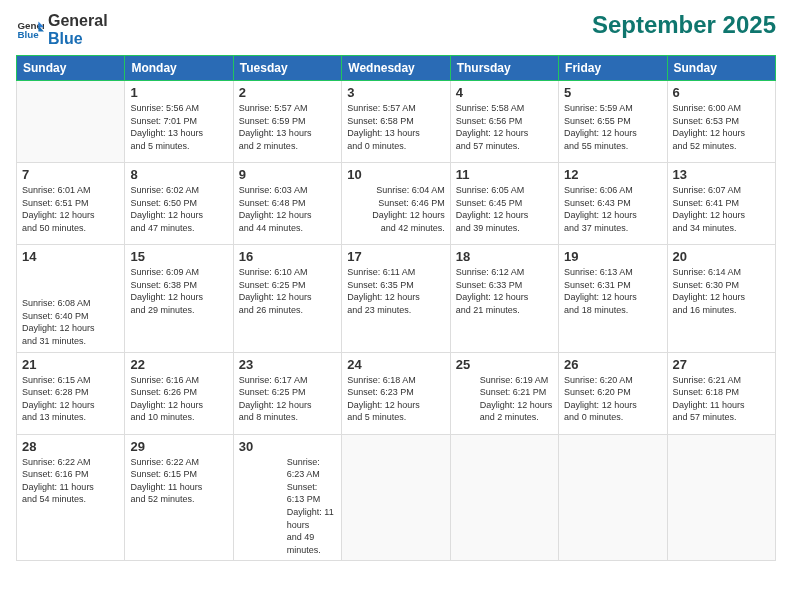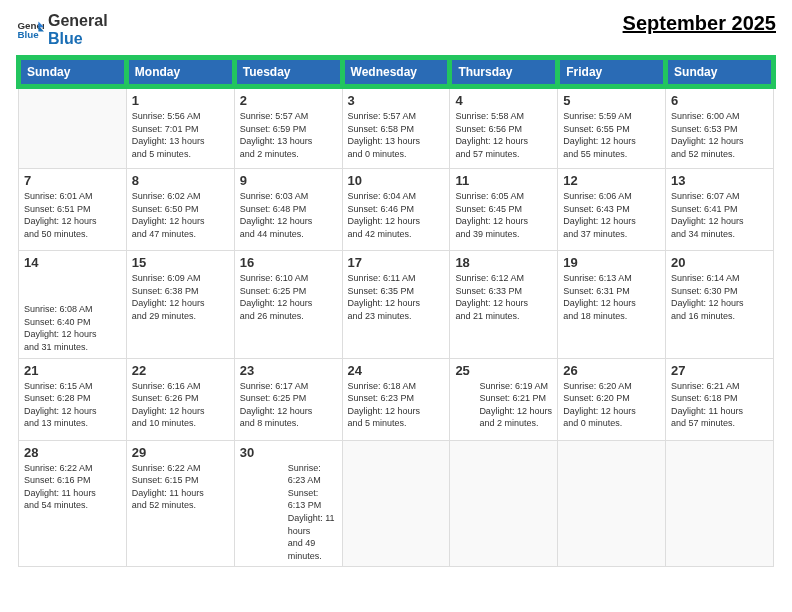--- a/index.html
+++ b/index.html
@@ -28,44 +28,43 @@
       gap: 2px;
     }
     .logo-icon {
       width: 28px;
       height: 28px;
     }
     .title-block {
       text-align: right;
     }
     .title-block h1 {
-      font-size: 20px;
+      font-size: 24px;
       font-weight: bold;
-      color: #000000;
+      color: #0f766e;
       line-height: 1.1;
-      text-decoration: underline;
     }
     .title-block h2 {
       font-size: 14px;
       font-weight: normal;
       color: #555;
     }
     .calendar {
       width: 100%;
       border-collapse: collapse;
       border: 1px solid #ccc;
     }
     .calendar th {
       background: #2a6bb5;
       color: #fff;
       font-size: 12px;
       font-weight: bold;
       padding: 5px 6px;
       text-align: left;
-      border: 5px solid #22c55e;
+      border: 1px solid #22c55e;
     }
     .calendar td {
       width: calc(100% / 7);
       vertical-align: top;
       padding: 4px 5px;
       border: 1px solid #ddd;
       font-size: 9.5px;
       color: #333;
       height: 82px;
     }
@@ -182,21 +181,21 @@
           </td>
           <td>
             <span class="day-num">9</span>
             <div class="day-info" style="white-space: pre-line;">Sunrise: 6:03 AM
 Sunset: 6:48 PM
 Daylight: 12 hours
 and 44 minutes.</div>
           </td>
           <td>
             <span class="day-num">10</span>
-            <div class="day-info" style="white-space: pre-line;">Sunrise: 6:04 AM
+            <div class="day-info" style="white-space: pre-line; text-align: right;">Sunrise: 6:04 AM
 Sunset: 6:46 PM
 Daylight: 12 hours
 and 42 minutes.</div>
           </td>
           <td>
             <span class="day-num">11</span>
             <div class="day-info" style="white-space: pre-line;">Sunrise: 6:05 AM
 Sunset: 6:45 PM
 Daylight: 12 hours
 and 39 minutes.</div>

